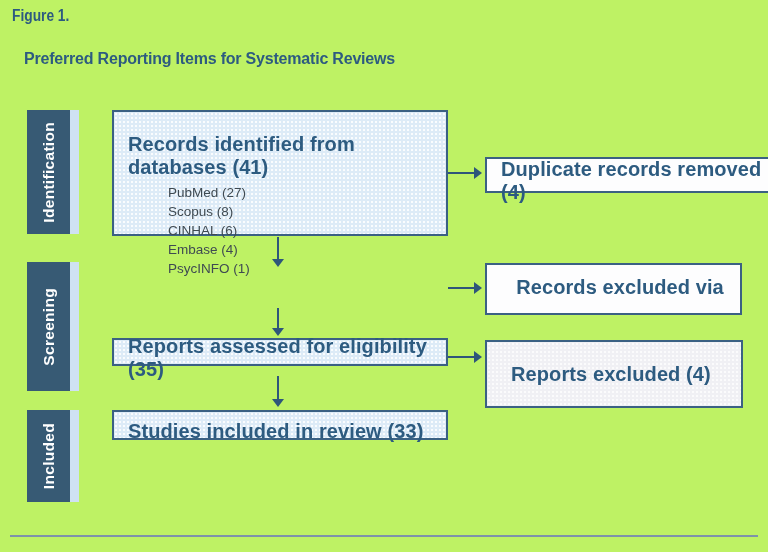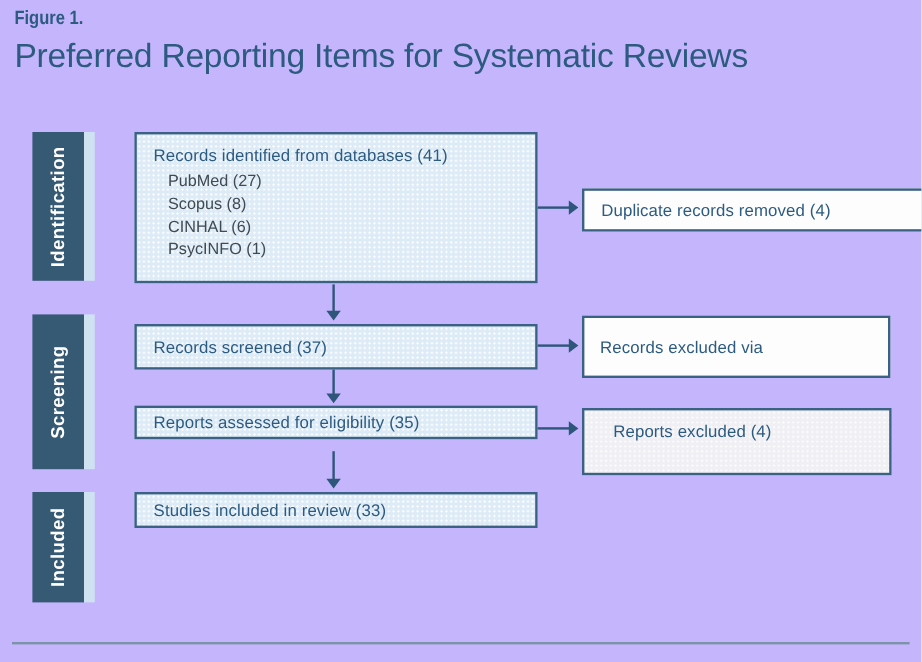--- a/index.html
+++ b/index.html
@@ -2,29 +2,29 @@
 <html style="--heading: #2d5b80; --box-border: #3b6183; --box-fill: #ddebf7; --sidebar-fill: #375a74; --sidebar-strip: #cfe2f2; --arrow: #2e567a; --subtext: #3f4a52; --divider: #7d93aa; --excluded-fill: #f0f0f4; --white-fill: #fdfdfe;"><head>
 <meta charset="utf-8">
 <style>
   :root{
     --heading:#2d5b80; --box-border:#3b6183; --box-fill:#ddebf7;
     --sidebar-fill:#375a74; --sidebar-strip:#cfe2f2; --arrow:#2e567a;
     --subtext:#3f4a52; --divider:#7d93aa; --excluded-fill:#f0f0f4; --white-fill:#fdfdfe;
   }
   html,body{margin:0;padding:0;background:#fff;}
   .screen{
-    position:relative;width:768px;height:552px;background:#c4b5fd;
+    position:relative;width:768px;height:552px;background:#bef264;
     font-family:"Liberation Sans",sans-serif;overflow:hidden;
   }
   .fig-label{
     position:absolute;left:12px;top:7px;font-size:16px;font-weight:bold;
     color:var(--heading);transform:scaleX(.86);transform-origin:left center;white-space:nowrap;
   }
   .fig-title{
-    position:absolute;left:12px;top:34px;margin:0;font-size:28px;font-weight:normal;
+    position:absolute;left:12px;top:34px;margin:12px;font-size:16px;font-weight:bold;
     color:var(--heading);line-height:26px;letter-spacing:-0.2px;
   }
   .stage{position:absolute;left:27px;width:52px;}
   .stage-bar{
     position:absolute;left:0;top:0;bottom:0;width:43px;background:var(--sidebar-fill);
     display:flex;align-items:center;justify-content:center;
   }
   .stage-strip{position:absolute;left:43px;top:0;bottom:0;width:9px;background:var(--sidebar-strip);}
   .stage-label{
     writing-mode:vertical-rl;transform:rotate(180deg);color:#ffffff;font-weight:bold;
@@ -35,24 +35,24 @@
     background-color:var(--box-fill);
     background-image:radial-gradient(rgba(255,255,255,.85) 1px, transparent 1px);
     background-size:4px 4px;
   }
   .box-white{background:var(--white-fill);}
   .box-gray{
     background-color:var(--excluded-fill);
     background-image:radial-gradient(rgba(255,255,255,.7) 1px, transparent 1px);
     background-size:4px 4px;
   }
-  .box-title{color:var(--heading);font-weight:normal;font-size:14px;letter-spacing:.1px;}
+  .box-title{color:var(--heading);font-weight:bold;font-size:20px;letter-spacing:.1px;margin-top:12px;}
   .box-row{display:flex;align-items:center;padding-left:14px;}
-  .box-col{display:flex;flex-direction:column;justify-content:center;padding-left:13px;}
-  .box-list{margin:4px 0 0 12px;font-size:13.5px;color:var(--subtext);line-height:19px;}
+  .box-col{display:flex;flex-direction:row;justify-content:center;padding-left:13px;}
+  .box-list{margin:4px 0 0 40px;font-size:13.5px;color:var(--subtext);line-height:19px;}
   .pad-top{padding:9px 14px 0 14px;}
   .two-line{font-size:15px;line-height:20px;}
   .vline{position:absolute;width:2px;background:var(--arrow);}
   .hline{position:absolute;height:2px;background:var(--arrow);}
   .head-down{
     position:absolute;width:0;height:0;
     border-left:6px solid transparent;border-right:6px solid transparent;
     border-top:8px solid var(--arrow);
   }
   .head-right{
@@ -91,45 +91,43 @@
     </div>
     <div class="stage-strip"></div>
   </div>
 
   <div class="box box-blue pad-top" style="left:112px;top:110px;width:336px;height:126px;">
     <div class="box-title">Records identified from databases (41)</div>
     <div class="box-list">
       <div>PubMed (27)</div>
       <div>Scopus (8)</div>
       <div>CINHAL (6)</div>
+      <div>Embase (4)</div>
       <div>PsycINFO (1)</div>
     </div>
   </div>
 
-  <div class="box box-blue box-row" style="left:112px;top:270px;width:336px;height:38px;">
-    <span class="box-title">Records screened (37)</span>
-  </div>
 
   <div class="box box-blue box-row" style="left:112px;top:338px;width:336px;height:28px;">
     <span class="box-title">Reports assessed for eligibility (35)</span>
   </div>
 
   <div class="box box-blue box-row" style="left:112px;top:410px;width:336px;height:30px;">
     <span class="box-title">Studies included in review (33)</span>
   </div>
 
   <div class="box box-white box-row" style="left:485px;top:157px;width:305px;height:36px;">
     <span class="box-title">Duplicate records removed (4)</span>
   </div>
 
   <div class="box box-white box-col two-line" style="left:485px;top:263px;width:257px;height:52px;">
     <span class="box-title">Records excluded via</span>
   </div>
 
-  <div class="box box-gray" style="left:485px;top:340px;width:258px;height:56px;padding:9px 0 0 24px;">
+  <div class="box box-gray" style="left:485px;top:340px;width:258px;height:68px;padding:9px 0 0 24px;">
     <div class="box-title">Reports excluded (4)</div>
     <div class="box-list" style="margin-left:16px;">
     </div>
   </div>
 
   <div>
     <div class="vline" style="left:277px;top:237px;height:23px;"></div>
     <div class="head-down" style="left:272px;top:259px;"></div>
   </div>
 

